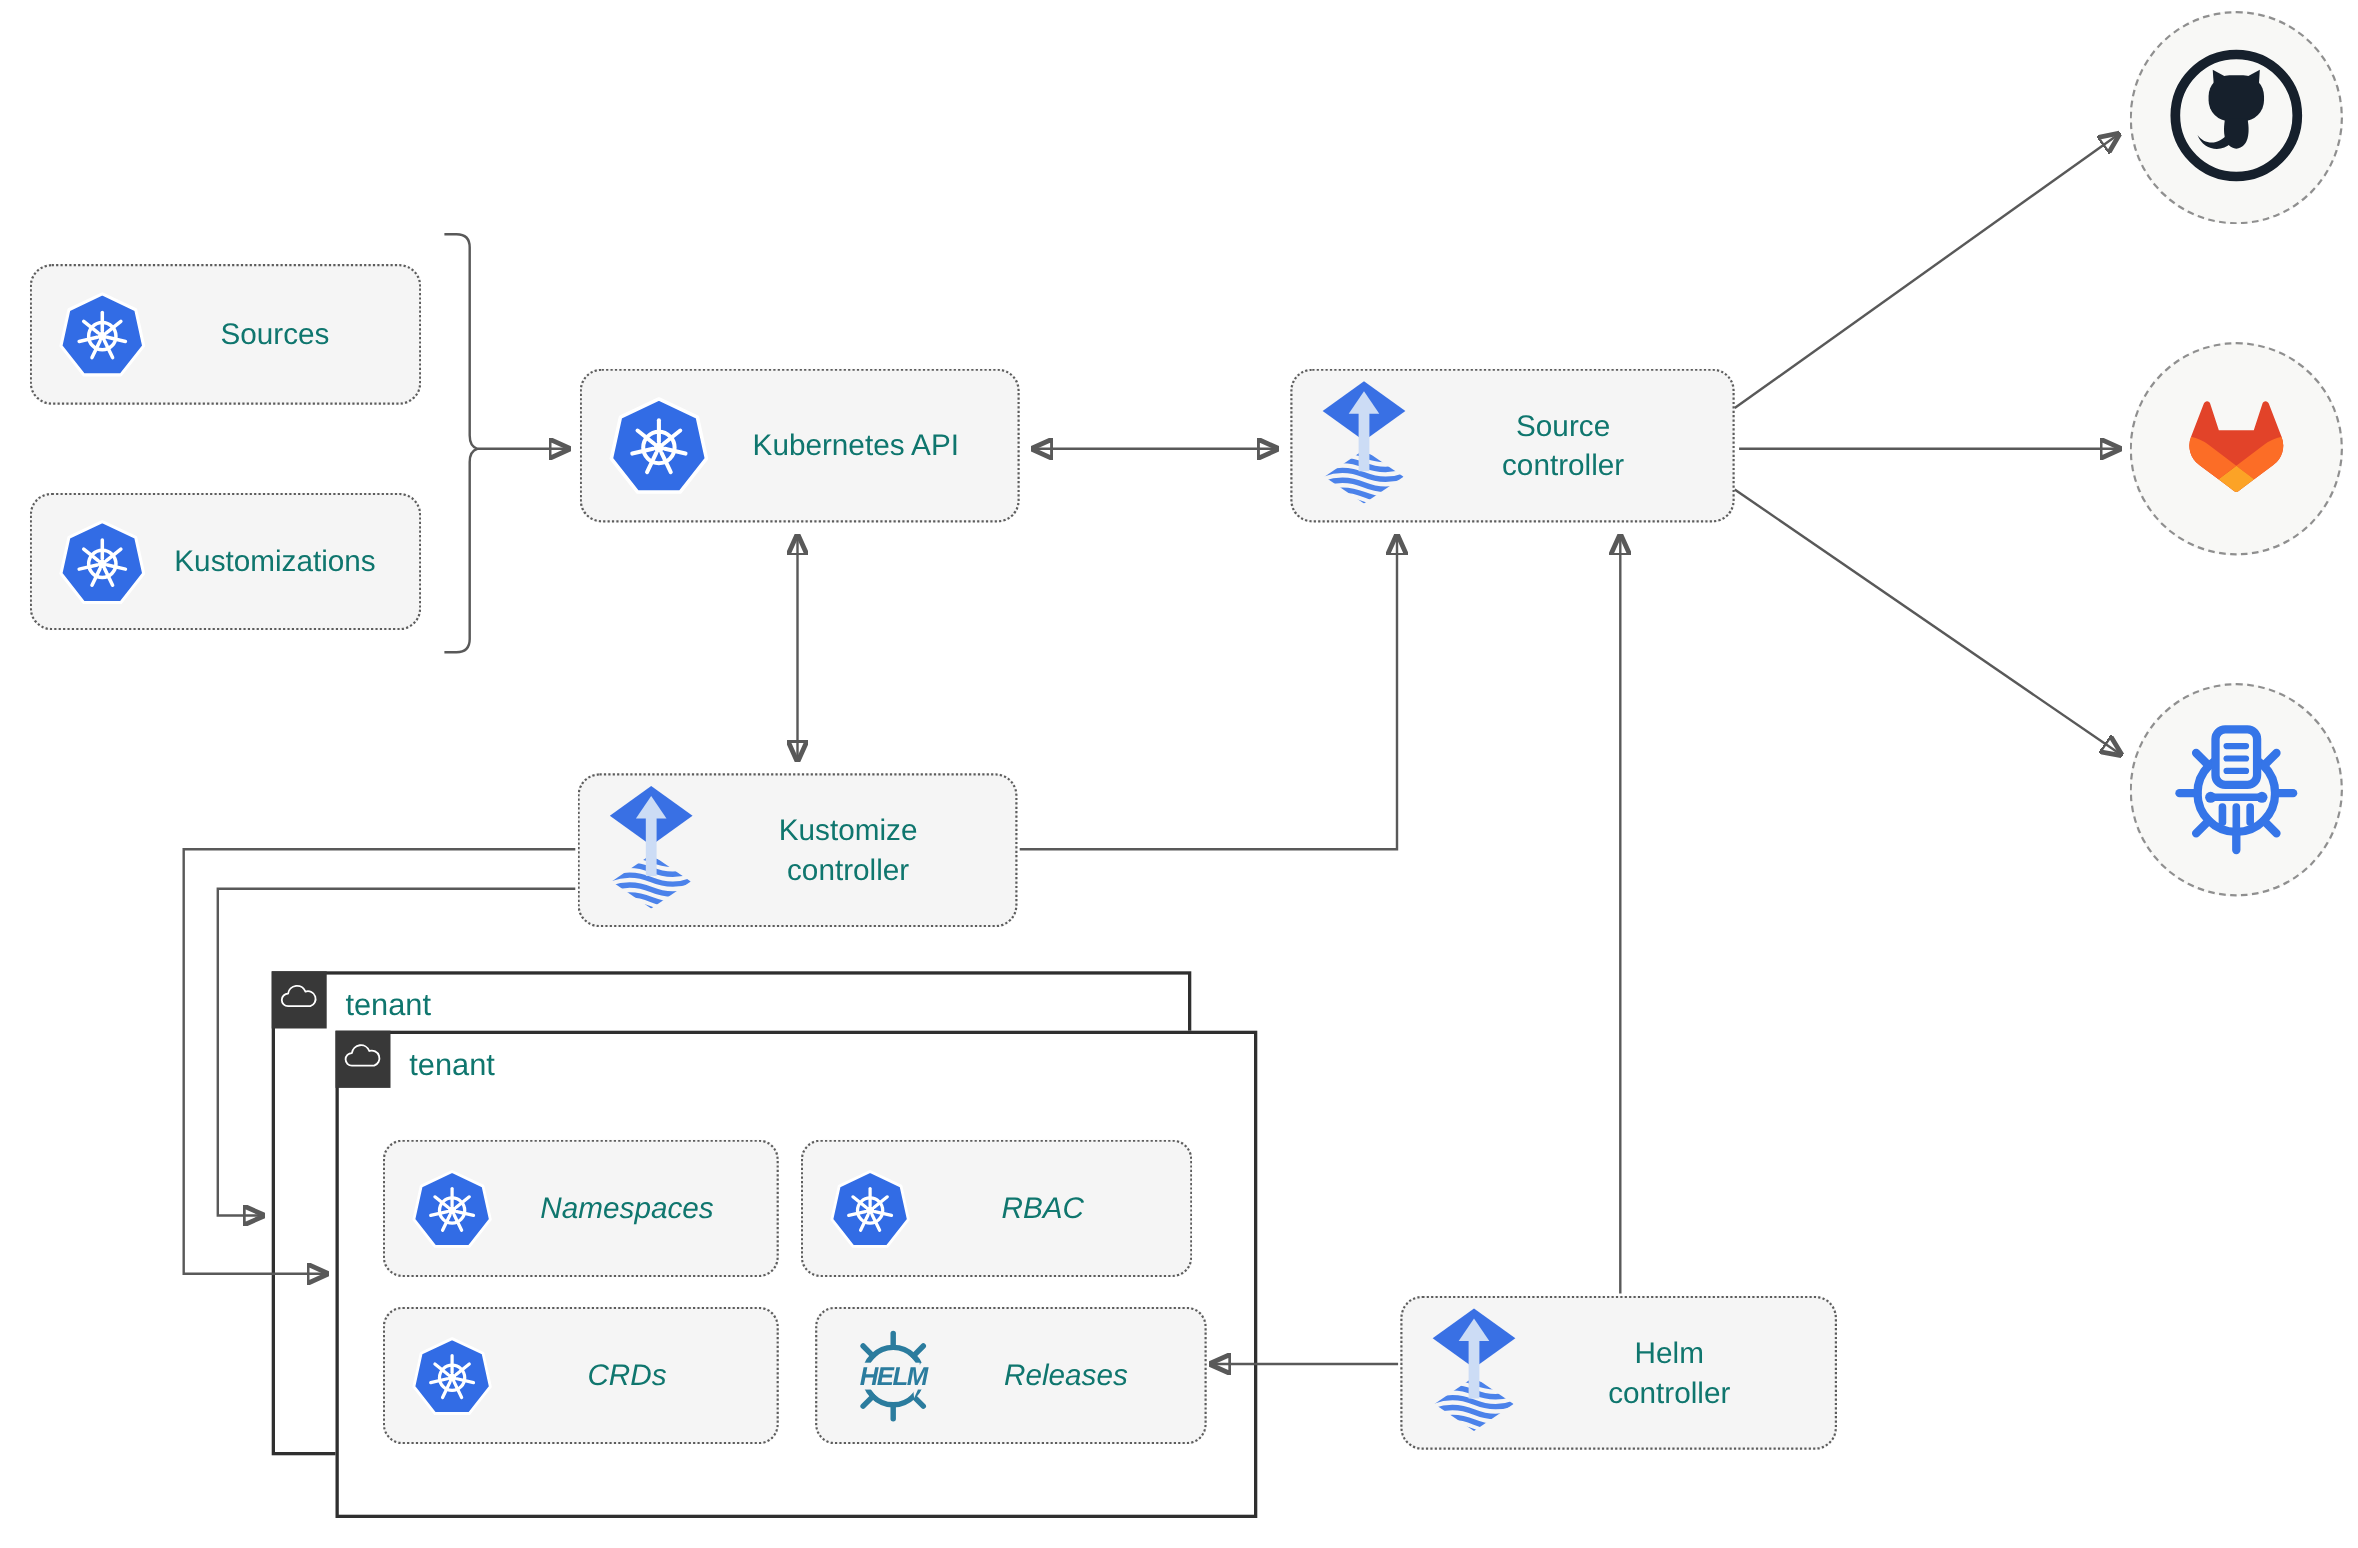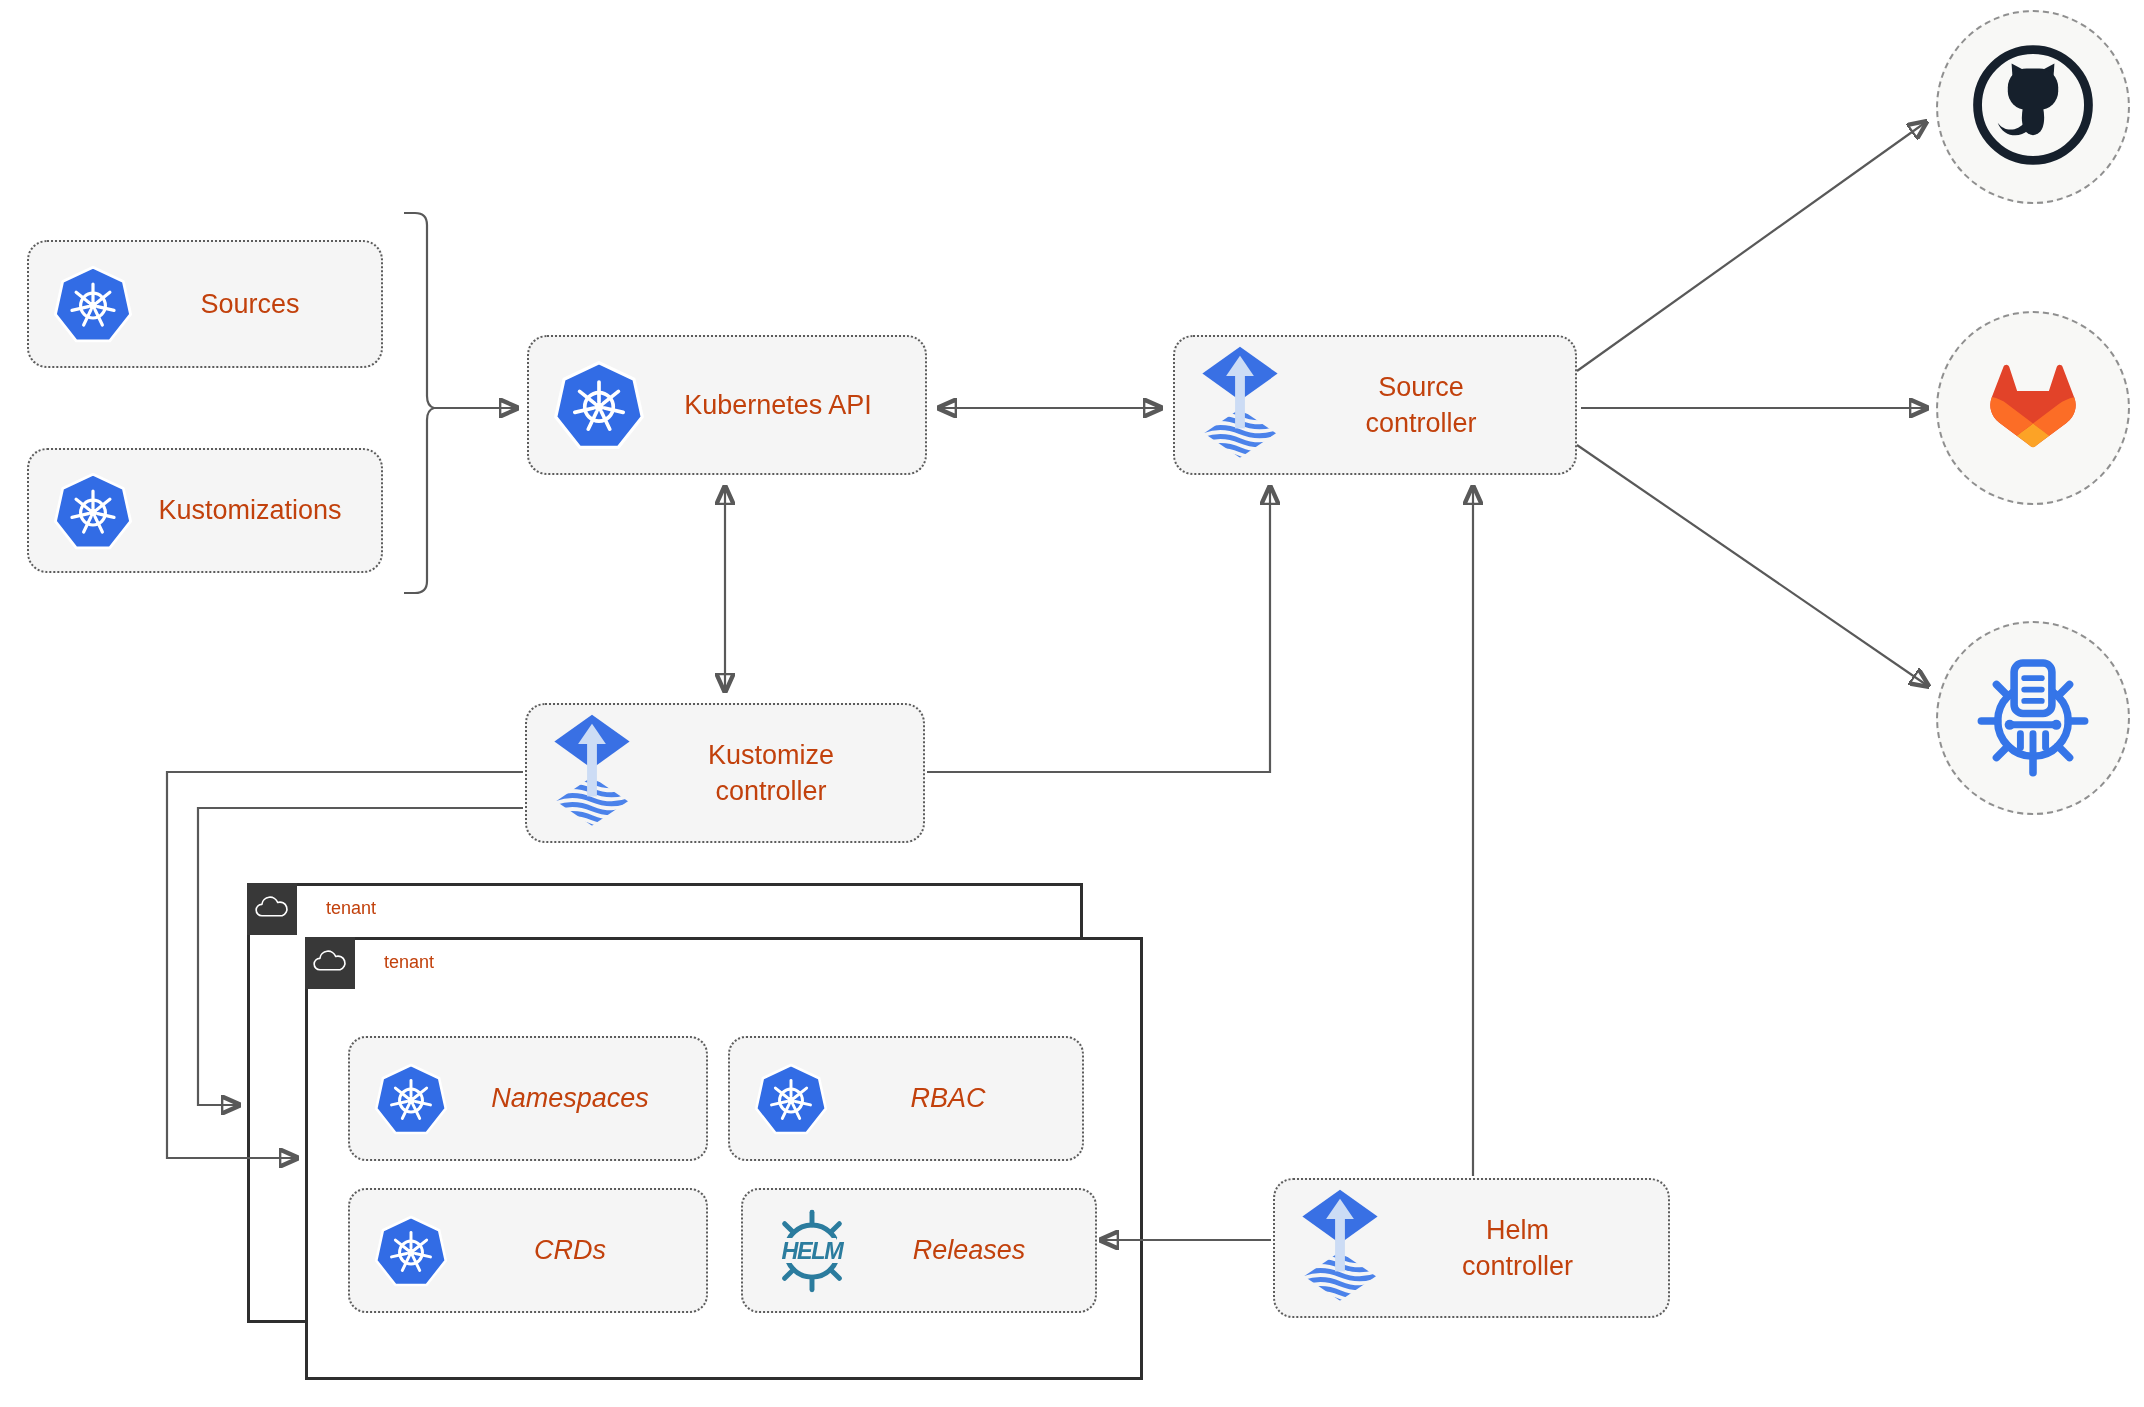--- a/index.html
+++ b/index.html
@@ -1,28 +1,28 @@
 <!DOCTYPE html>
 <html><head>
 <meta charset="utf-8">
 <style>
   html,body{margin:0;padding:0;background:#fff;}
   #canvas{position:relative;width:2144px;height:1407px;background:#fff;overflow:hidden;
-          font-family:"Liberation Sans","DejaVu Sans",sans-serif;color:#c2410c;}
+          font-family:"Liberation Sans","DejaVu Sans",sans-serif;color:#0f766e;}
   .node{position:absolute;background:#f5f5f5;border:2px dotted #5c5c5c;border-radius:20px;
         display:flex;align-items:center;box-sizing:border-box;z-index:3;}
   .node .icon{margin-left:24px;flex:0 0 auto;display:flex;align-items:center;}
   .node .label{flex:1;text-align:center;font-size:27px;line-height:1.35;white-space:pre-line;
                margin-right:14px;}
   .tenant{position:absolute;background:#fff;border:3px solid #2f2f2f;box-sizing:border-box;}
   .tenant-back{z-index:1;}
   .tenant-front{z-index:2;}
   .tenant-header{position:absolute;top:-3px;left:-3px;width:50px;height:52px;background:#383838;
                  display:flex;align-items:center;justify-content:center;}
-  .tenant-label{position:absolute;top:12px;left:76px;font-size:18px;}
+  .tenant-label{position:absolute;top:12px;left:64px;font-size:28px;}
   .inner-node{border-radius:18px;z-index:3;font-style:italic;}
   .target-circle{position:absolute;width:194px;height:194px;border-radius:50%;
                  border:2px dashed #8f8f8f;background:#f8f8f6;box-sizing:border-box;
                  display:flex;align-items:center;justify-content:center;z-index:3;}
   #edges{position:absolute;left:0;top:0;z-index:5;pointer-events:none;}
   #edges path, #edges line, #edges polyline{stroke:#595959;stroke-width:2.2;fill:none;}
   svg text{font-family:"Liberation Sans","DejaVu Sans",sans-serif;}
 </style>
 </head>
 <body>

